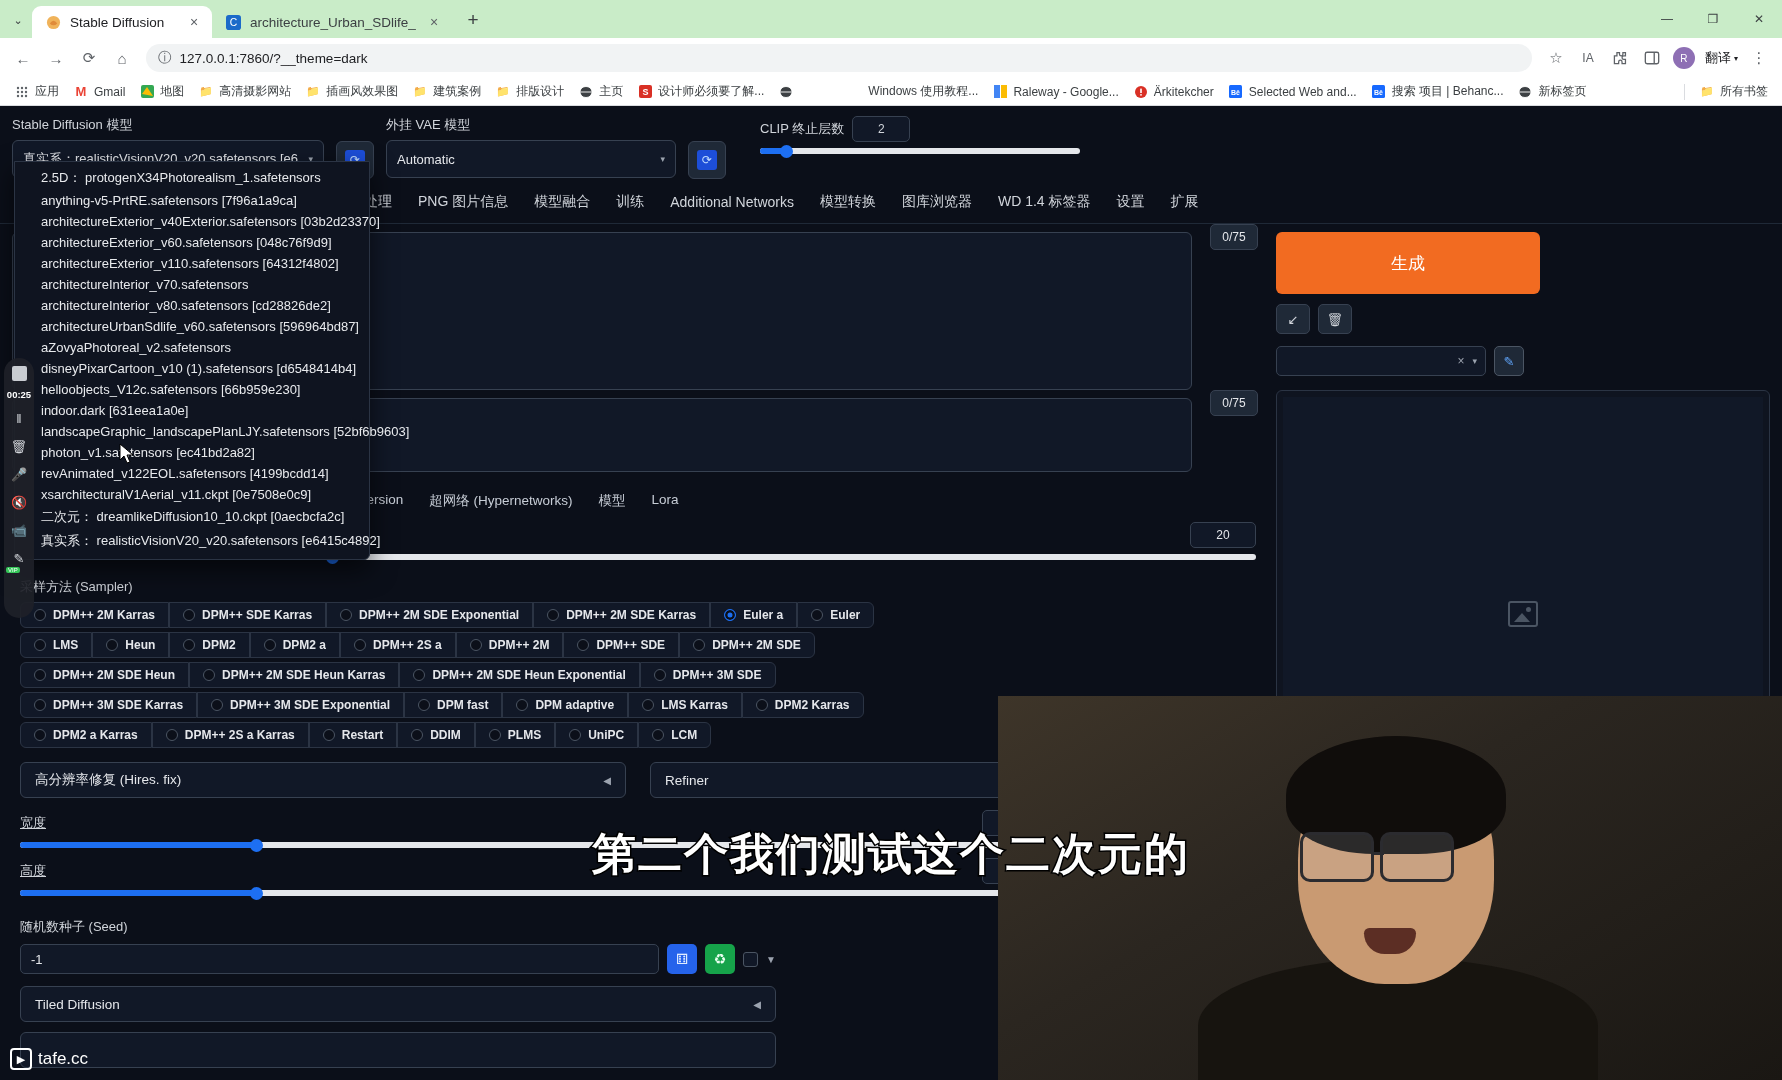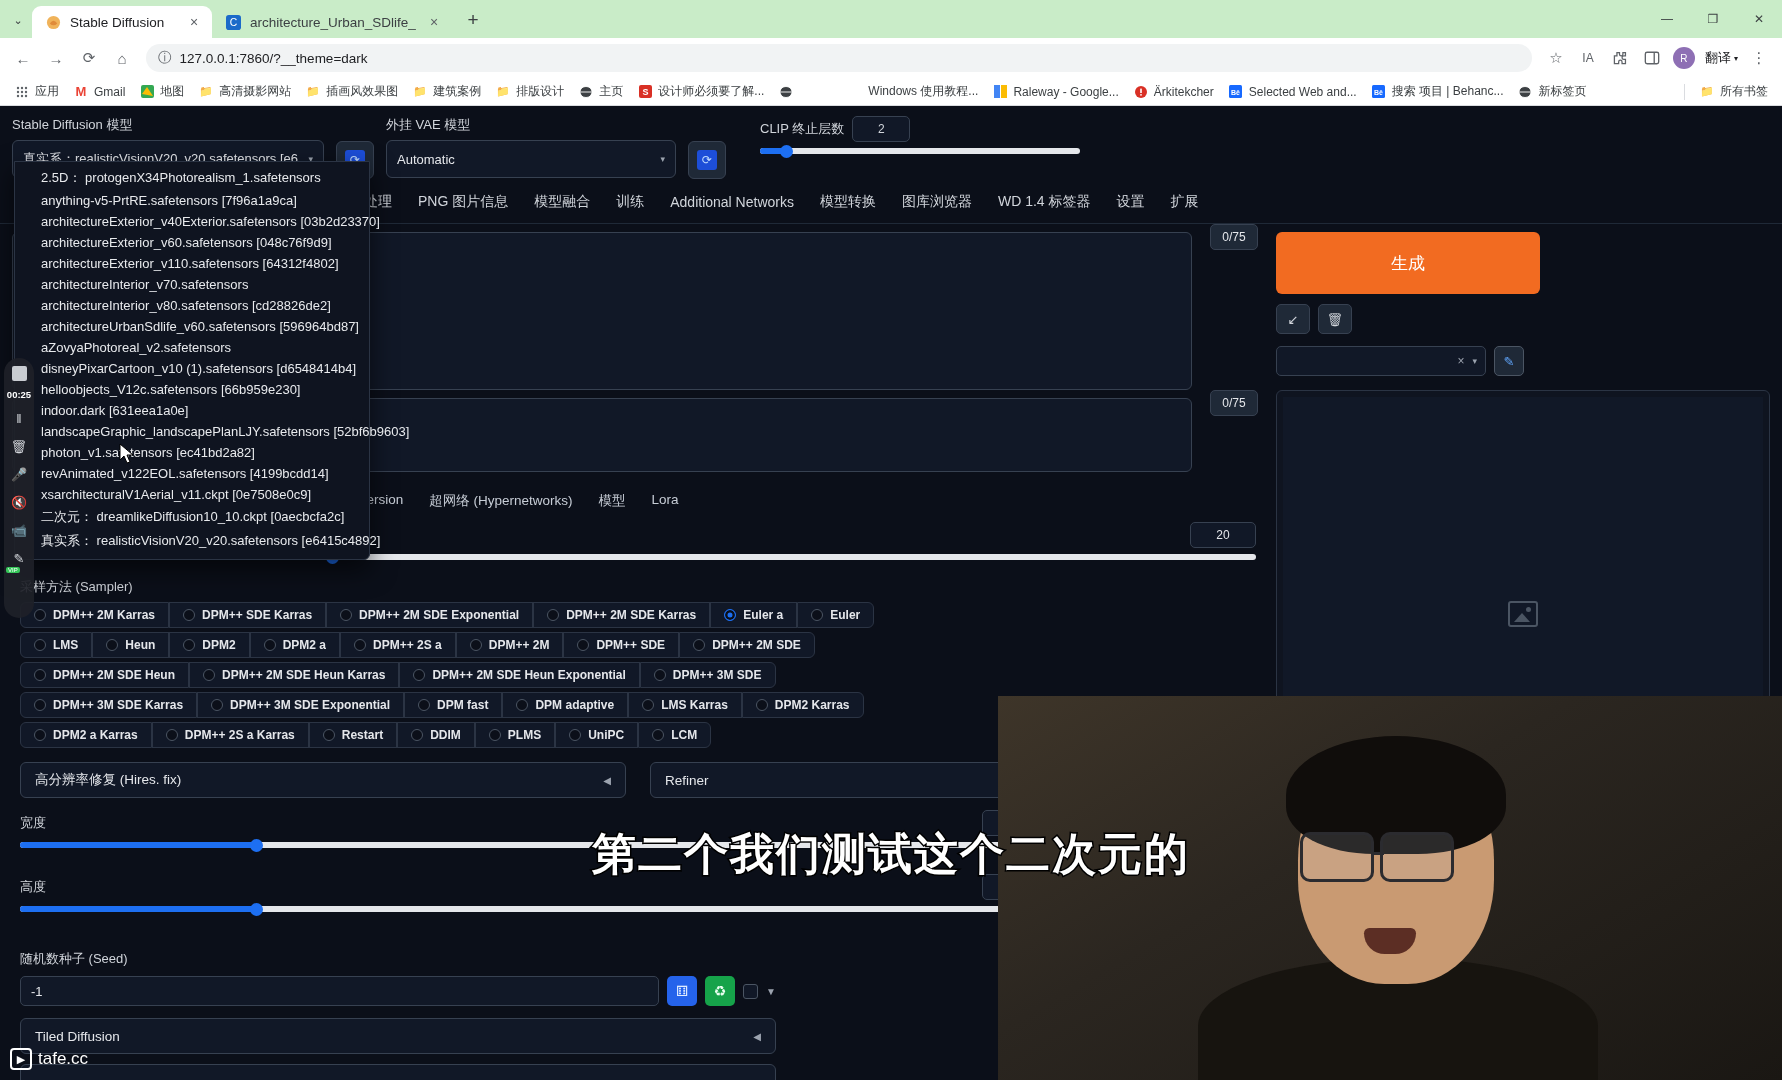--- a/index.html
+++ b/index.html
@@ -149,21 +149,21 @@
 
   .accordion-row { display: flex; gap: 24px; margin: 10px 8px 0 8px; }
   .accordion { flex: 1; height: 36px; background: #111827; border: 1px solid #374151;
      border-radius: 6px; display: flex; align-items: center; justify-content: space-between;
      padding: 0 14px; font-size: 13.5px; color: #e5e7eb; }
   .accordion .tri { font-size: 10px; color:#9ca3af; }
 
   .dims-area { display: flex; gap: 14px; margin: 12px 8px 0 8px; }
   .dims-left { flex: 1; }
   .dims-right { width: 152px; }
-  .dim-block { margin-bottom: 26px; position: relative; }
+  .dim-block { margin-bottom: 10px; position: relative; text-decoration: underline; }
   .dim-head { display: flex; align-items: center; justify-content: space-between; margin-bottom: 6px; }
   .swap-btn { width: 28px; height: 34px; background: #1f2937; border: 1px solid #374151;
      border-radius: 5px; display:flex;align-items:center;justify-content:center; margin-top: 30px; color:#d1d5db;}
 
   .seed-row { display: flex; gap: 8px; align-items: center; margin: 8px 8px 0 8px; }
   .seed-input { flex: 1; height: 30px; background: #111827; border: 1px solid #374151;
      border-radius: 5px; display: flex; align-items: center; padding: 0 10px;
      font-size: 13px; color: #e5e7eb; }
   .circ-btn { width: 30px; height: 30px; border-radius: 5px; display:flex;
      align-items:center;justify-content:center; font-size: 14px; }

